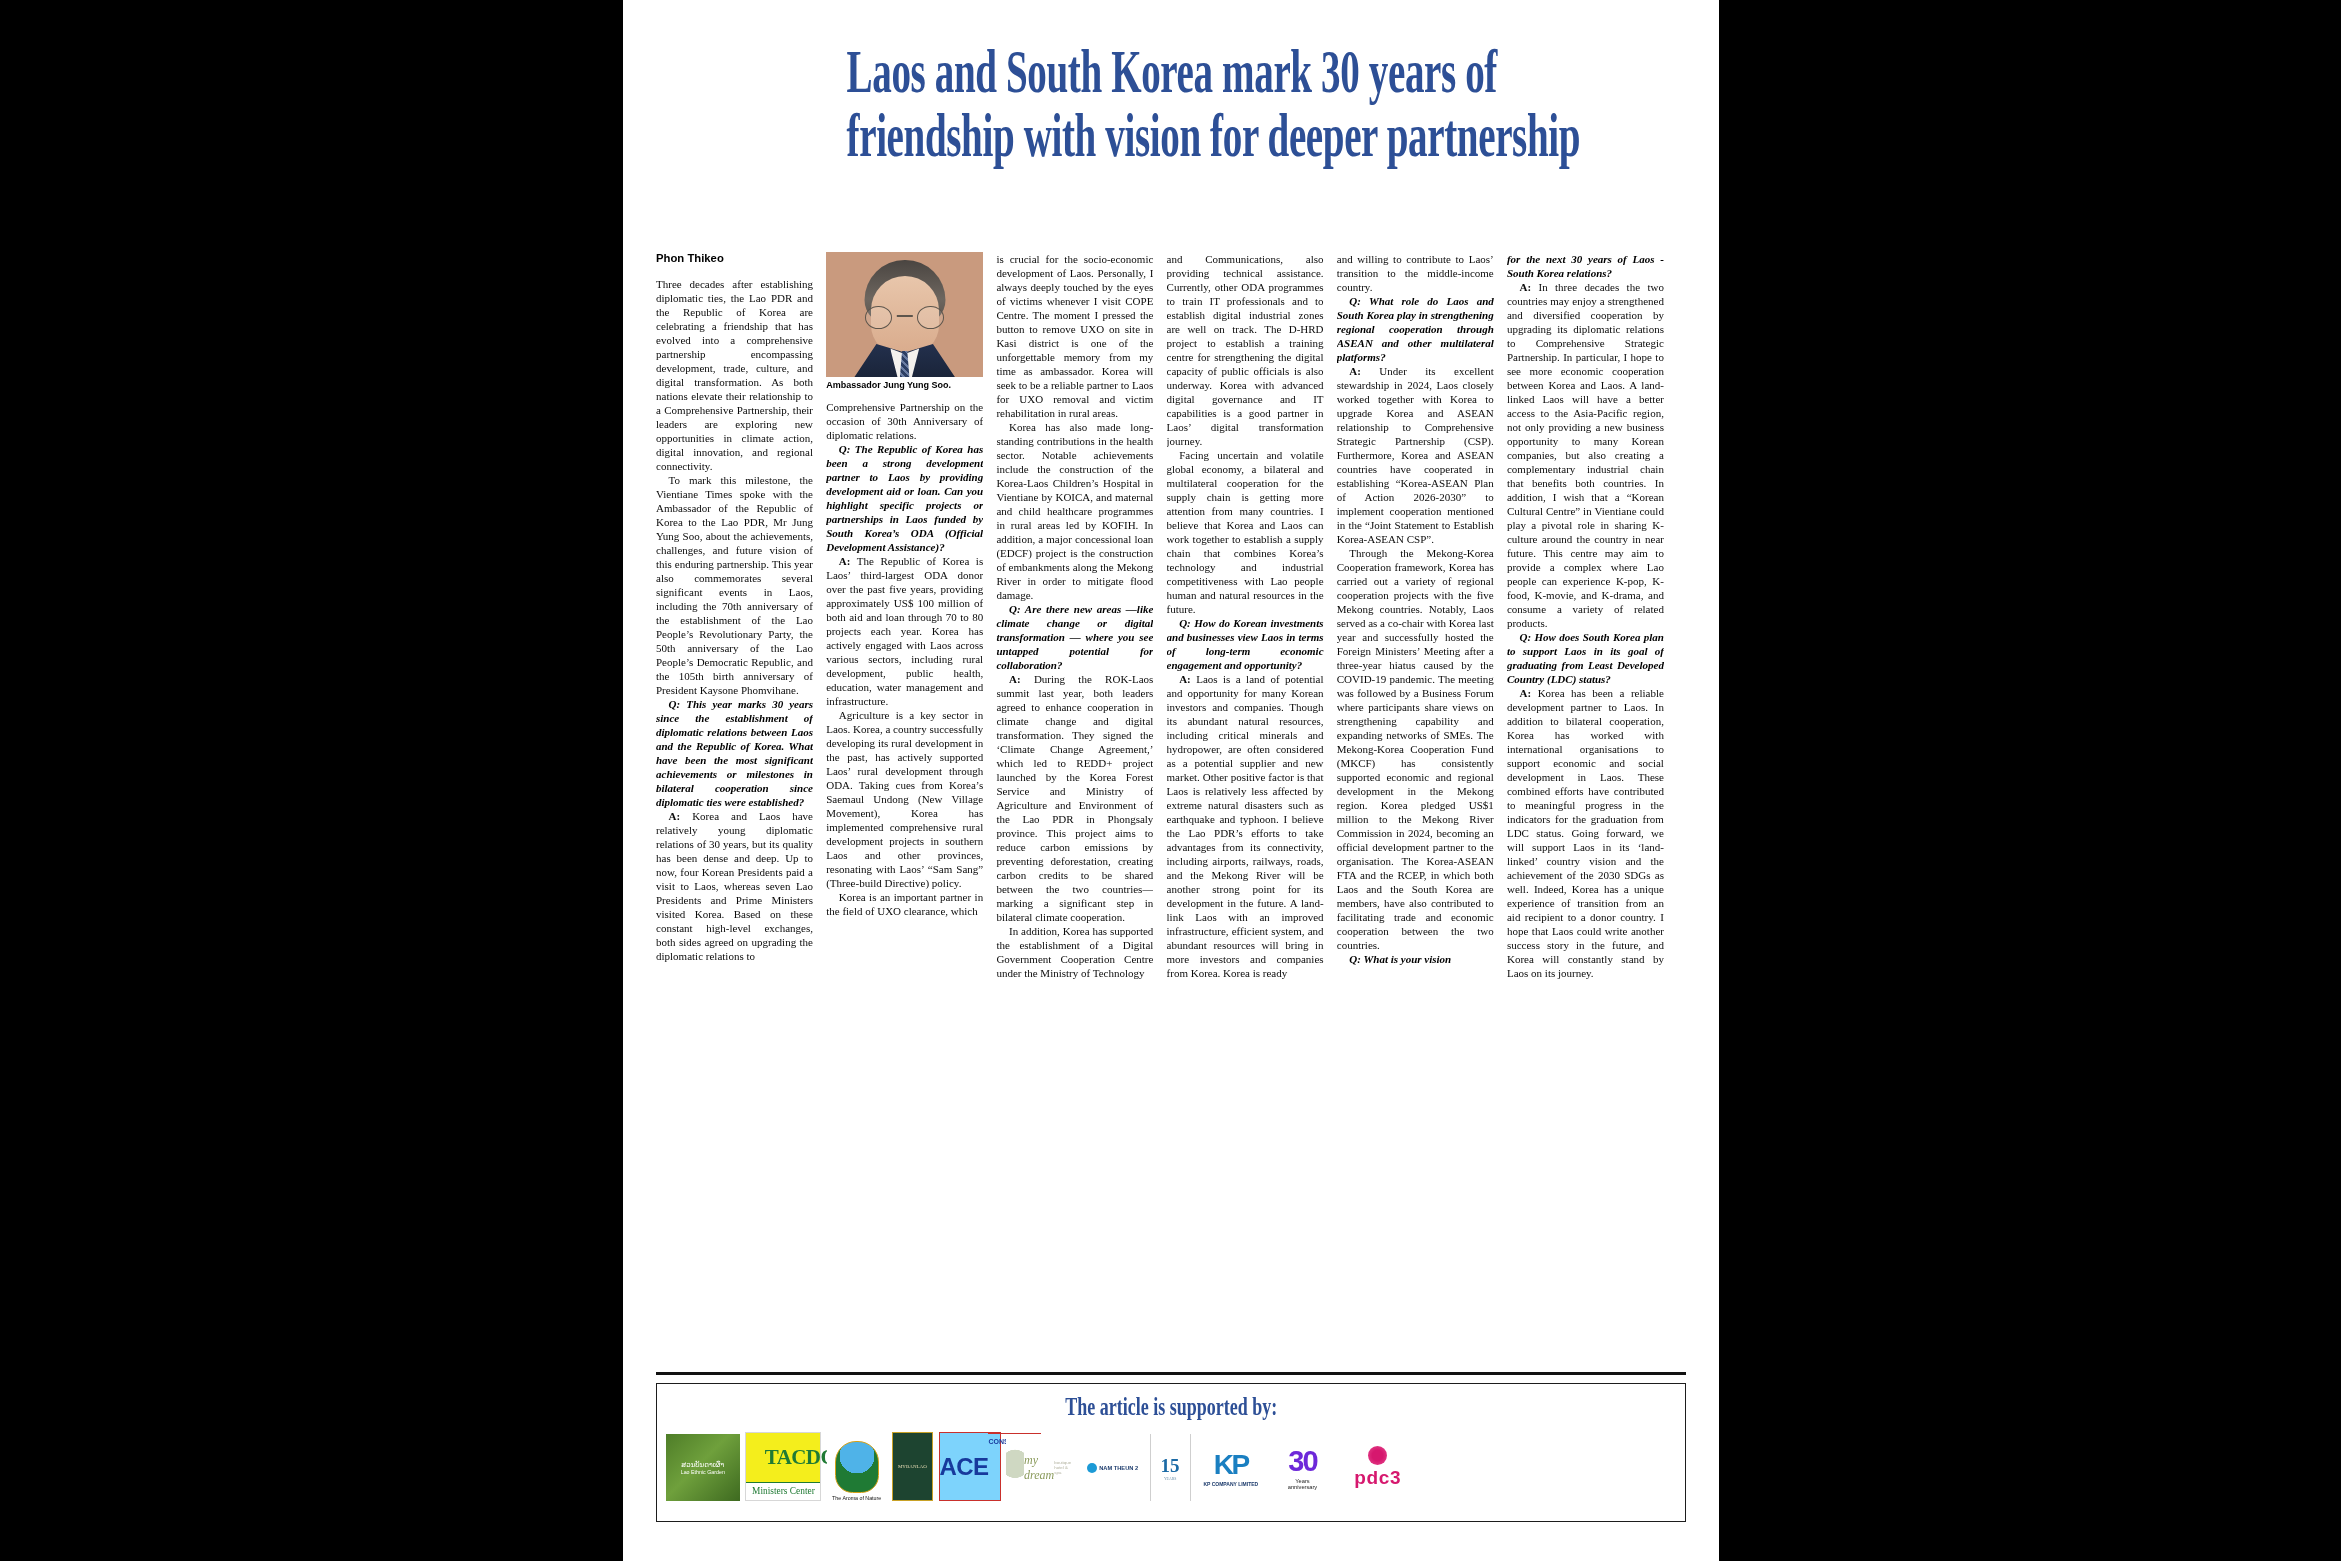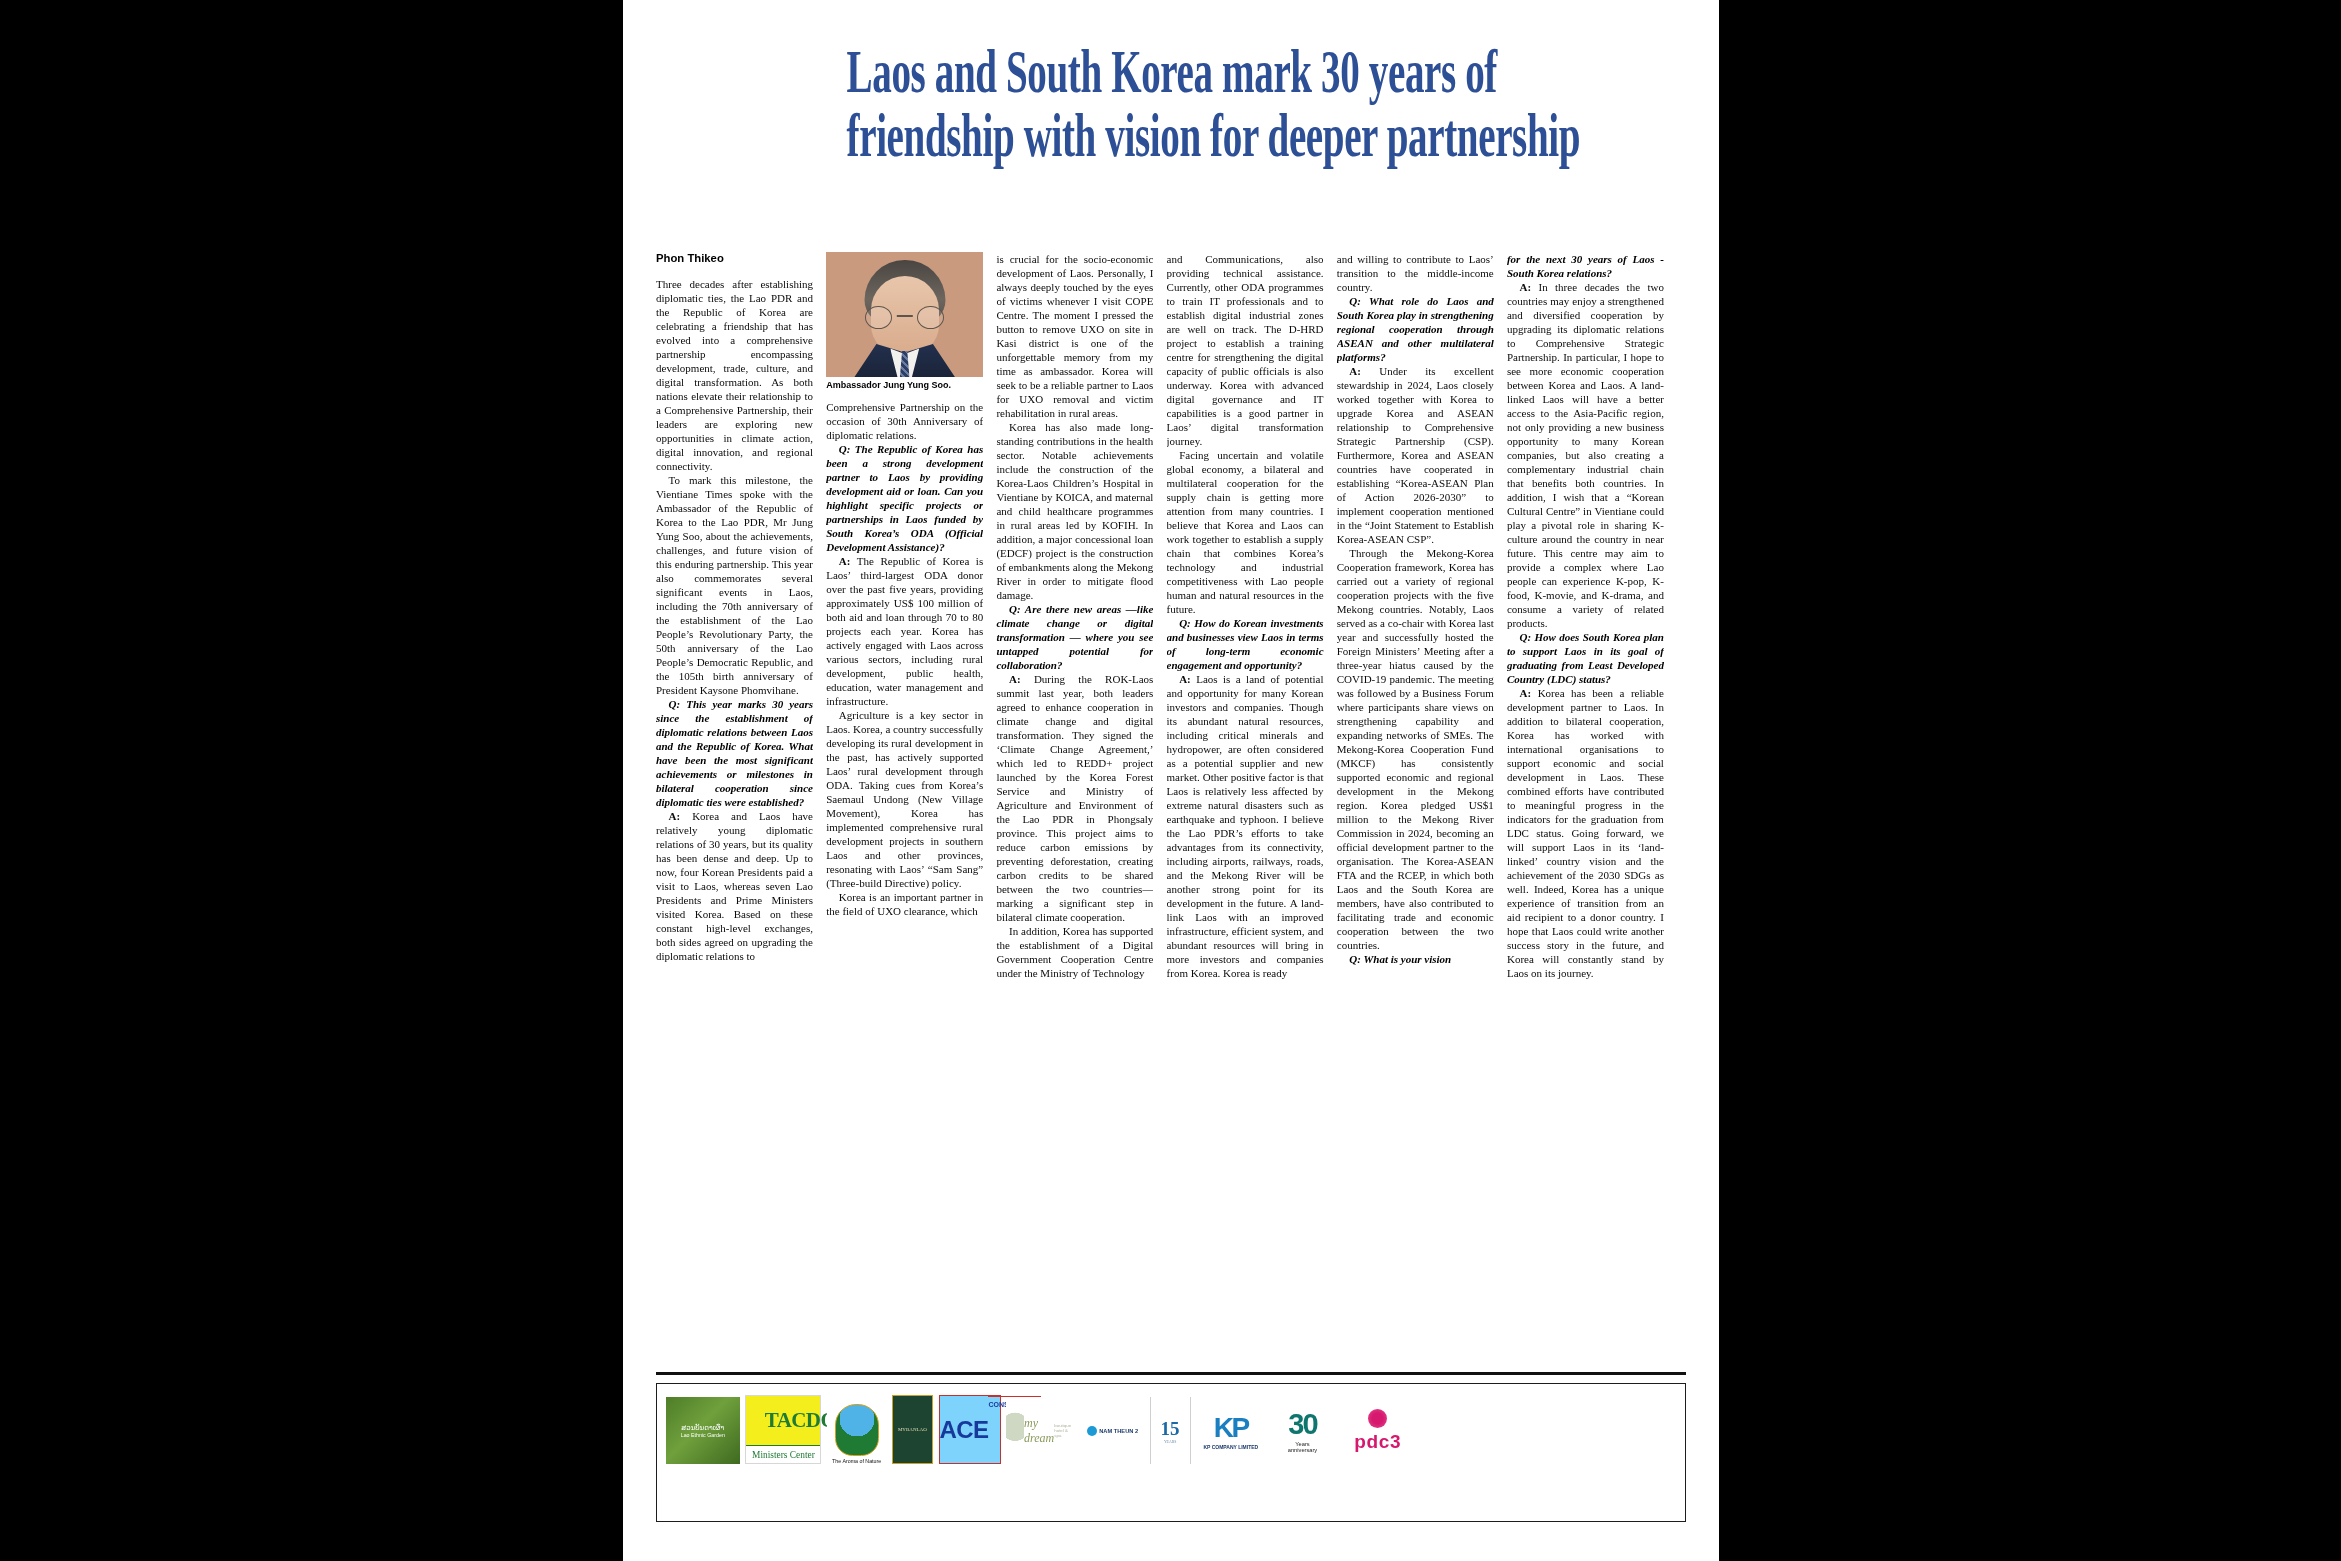--- a/index.html
+++ b/index.html
@@ -403,21 +403,21 @@
   }
   .lg-kp .nm { font-family: "Liberation Sans", sans-serif; font-size: 5px; color: #1b3a6b; font-weight: bold; }
 
   .lg-30 {
     width: 63px; height: 67px; background: #fff;
     display: flex; align-items: center; justify-content: center;
     flex-direction: column;
   }
   .lg-30 .big {
     font-family: "Liberation Sans", sans-serif; font-weight: bold;
-    font-size: 29px; color: #0f766e; letter-spacing: -1.9px;
+    font-size: 29px; color: #6d28d9; letter-spacing: -1.9px;
   }
   .lg-30 .sub1 { font-family: "Liberation Sans", sans-serif; font-size: 5.7px; color: #222; }
   .lg-30 .sub2 { font-family: "Liberation Sans", sans-serif; font-size: 5.7px; color: #222; }
 
   .lg-pdc3 {
     width: 76px; height: 67px; background: #fff;
     display: flex; align-items: center; justify-content: center;
     flex-direction: column;
   }
   .lg-pdc3 .flower {
@@ -501,20 +501,23 @@
         <p class="body indent"><span class="lead-in">A:</span> In three decades the two countries may enjoy a strengthened and diversified cooperation by upgrading its diplomatic relations to Comprehensive Strategic Partnership. In particular, I hope to see more economic cooperation between Korea and Laos. A land-linked Laos will have a better access to the Asia-Pacific region, not only providing a new business opportunity to many Korean companies, but also creating a complementary industrial chain that benefits both countries. In addition, I wish that a “Korean Cultural Centre” in Vientiane could play a pivotal role in sharing K-culture around the country in near future. This centre may aim to provide a complex where Lao people can experience K-pop, K-food, K-movie, and K-drama, and consume a variety of related products.</p>
         <p class="q">Q: How does South Korea plan to support Laos in its goal of graduating from Least Developed Country (LDC) status?</p>
         <p class="body indent"><span class="lead-in">A:</span> Korea has been a reliable development partner to Laos. In addition to bilateral cooperation, Korea has worked with international organisations to support economic and social development in Laos. These combined efforts have contributed to meaningful progress in the indicators for the graduation from LDC status. Going forward, we will support Laos in its ‘land-linked’ country vision and the achievement of the 2030 SDGs as well. Indeed, Korea has a unique experience of transition from an aid recipient to a donor country. I hope that Laos could write another success story in the future, and Korea will constantly stand by Laos on its journey.</p>
       </div>
 
     </div>
 
     <div class="rule-bottom"></div>
 
     <div class="sponsor-box">
+      <div class="sponsor-title">
+        <span>The article is supported by:</span>
+      </div>
       <div class="logos">
 
         <div class="logo lg-ethnic">
           <div class="lao">ສວນບັນດາເຜົ່າ</div>
           <div class="en">Lao Ethnic Garden</div>
         </div>
 
         <div class="logo lg-tacdo">
           <div class="top">
             <b>TACDO</b>

